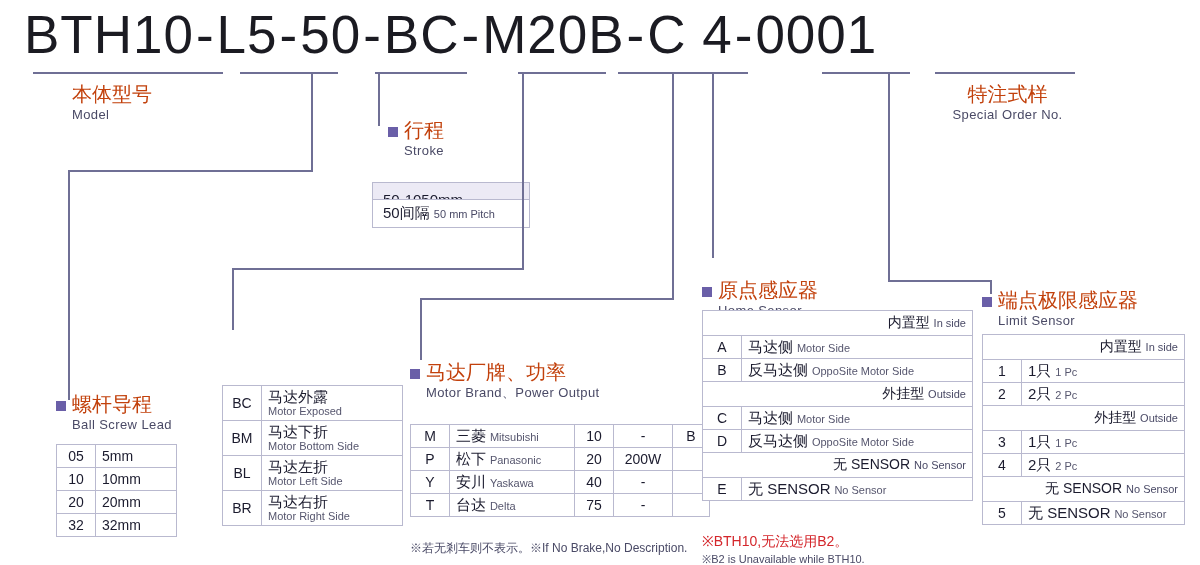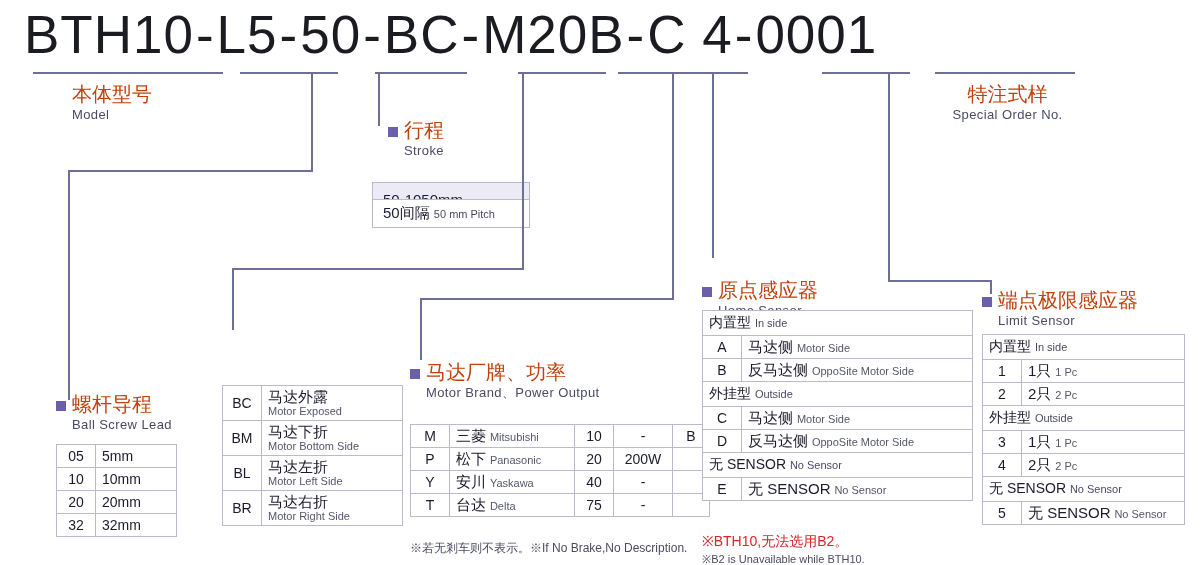--- a/index.html
+++ b/index.html
@@ -52,21 +52,21 @@
     padding:3px 6px;
     background:#ffffff;
     white-space:nowrap;
     vertical-align:middle;
   }
   td.code{text-align:center;width:26px;font-size:15px;background:#f4f4f9;}
   .sub{font-size:11px;color:#56566e;display:block;line-height:12px;}
   .cnlbl{font-size:15px;color:#1b1b2e;line-height:15px;}
 
   .hdrow td{
-    background:#e9e9f4;text-align:left;font-size:15px;color:#1b1b3a;
+    background:#e9e9f4;text-align:right;font-size:15px;color:#1b1b3a;
   }
   .hdrow td small{font-size:11px;color:#4a4a66;}
 
   
   .strokebox1{
     position:absolute;border:1px solid #b9b9cf;background:#eceaf5;
     font-size:15px;color:#1b1b2e;padding:8px 10px;white-space:nowrap;margin-top:12px;
   }
   .strokebox2{
     position:absolute;border:1px solid #b9b9cf;background:#ffffff;

